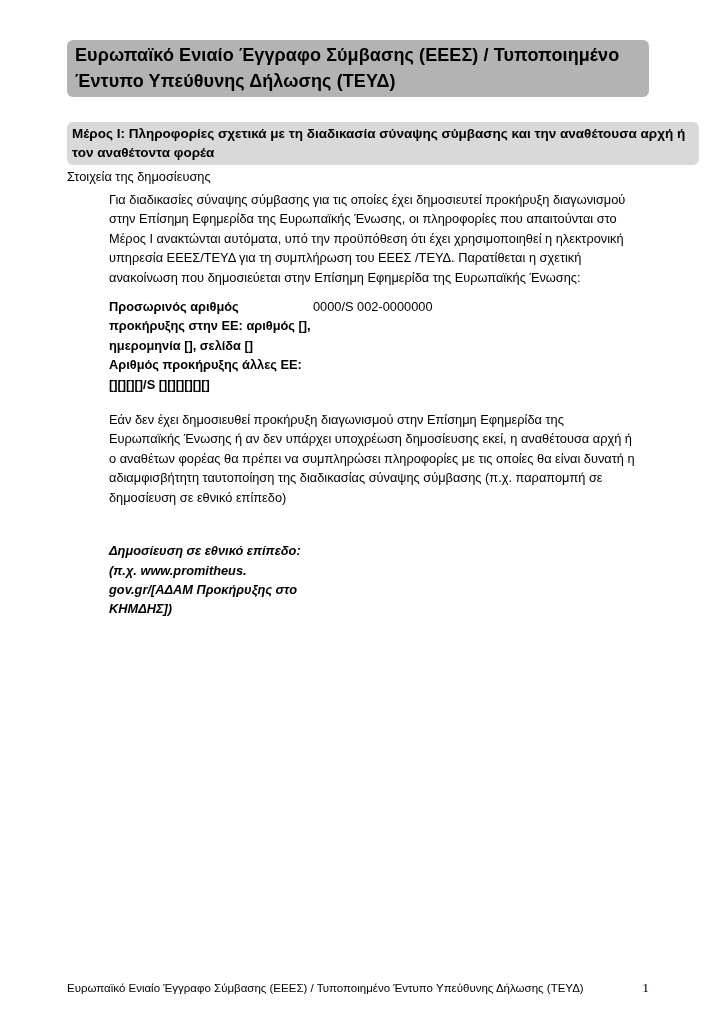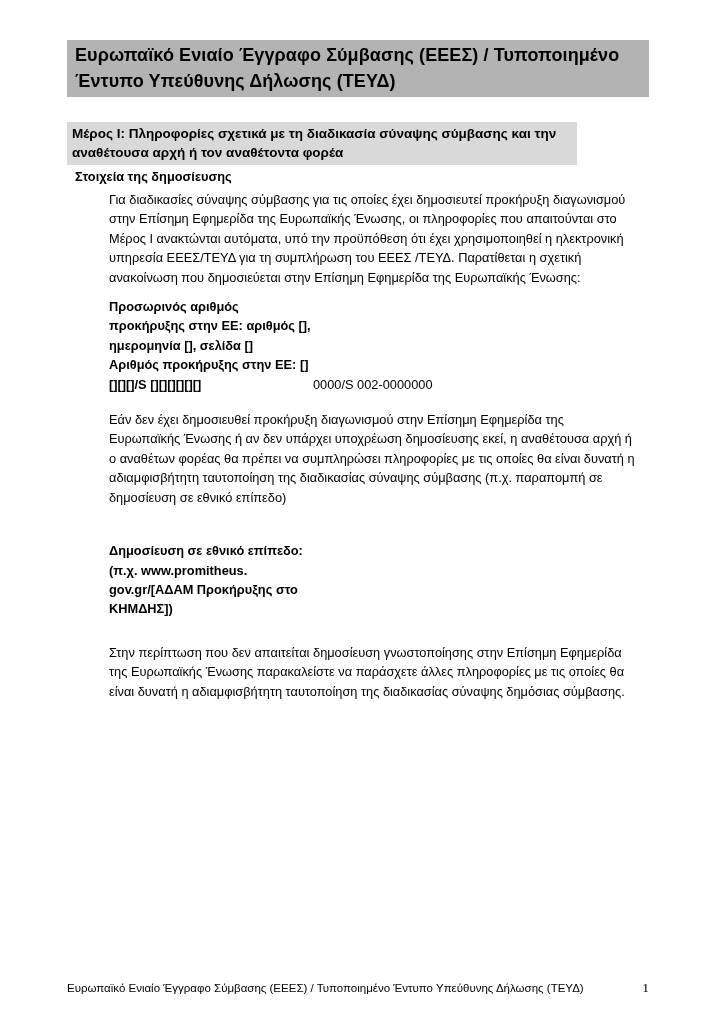--- a/index.html
+++ b/index.html
@@ -1,62 +1,62 @@
 <!DOCTYPE html>
 <html><head>
 <meta charset="utf-8">
 <style>
-  * { margin: 0; padding: 0; box-sizing: border-box; }
+  * { margin: 0; padding: 0; box-sizing: border-box; border-radius: 6px; }
   html, body { background: #ffffff; }
   body {
     width: 724px;
     height: 1024px;
     position: relative;
     font-family: "Liberation Sans", "DejaVu Sans", sans-serif;
     color: #000000;
     overflow: hidden;
   }
   .title-box {
     position: absolute;
     left: 67px; top: 40px; width: 582px;
     background: #b3b3b3;
     font-size: 18px; font-weight: bold;
     line-height: 26px;
     padding: 2px 8px 3px 8px;
     letter-spacing: 0.1px;
   }
   .section-box {
     position: absolute;
-    left: 67px; top: 122px; width: 510px;
+    left: 67px; top: 122px; width: 632px;
     background: #d9d9d9;
     font-size: 13.5px; font-weight: bold;
     line-height: 19px;
     padding: 2px 6px 3px 5px;
   }
   .subheading {
     position: absolute;
-    left: 75px; top: 169px;
-    font-size: 12.8px; font-weight: bold;
+    left: 67px; top: 169px;
+    font-size: 12.8px; font-weight: normal;
   }
   .content {
     position: absolute;
     left: 109px; top: 190px; width: 527px;
   }
   .para {
     font-size: 12.8px;
     line-height: 19.4px;
     margin-bottom: 10px;
   }
   .para-p2 { margin-bottom: 34px; }
   .field-row {
     display: flex;
-    align-items: flex-end;
+    align-items: flex-start;
     margin-bottom: 16px;
   }
-  .field-row-2 { margin-bottom: 24px; }
+  .field-row-2 { margin-bottom: 10px; font-style: italic; }
   .field-label {
     width: 202px;
     flex: 0 0 202px;
     font-size: 12.8px; font-weight: bold;
     line-height: 19.4px;
   }
   .field-value {
     font-size: 12.8px;
     line-height: 19.4px;
     padding-left: 2px;
@@ -83,31 +83,30 @@
 
 <div class="subheading">Στοιχεία της δημοσίευσης</div>
 
 <div class="content">
 
   <p class="para">Για διαδικασίες σύναψης σύμβασης για τις οποίες έχει δημοσιευτεί προκήρυξη διαγωνισμού στην Επίσημη Εφημερίδα της Ευρωπαϊκής Ένωσης, οι πληροφορίες που απαιτούνται στο Μέρος Ι ανακτώνται αυτόματα, υπό την προϋπόθεση ότι έχει χρησιμοποιηθεί η ηλεκτρονική υπηρεσία ΕΕΕΣ/ΤΕΥΔ για τη συμπλήρωση του ΕΕΕΣ /ΤΕΥΔ. Παρατίθεται η σχετική ανακοίνωση που δημοσιεύεται στην Επίσημη Εφημερίδα της Ευρωπαϊκής Ένωσης:</p>
 
   <div class="field-row">
     <div class="field-label">
       <div>Προσωρινός αριθμός προκήρυξης στην ΕΕ: αριθμός [], ημερομηνία [], σελίδα []</div>
-      <div>Αριθμός προκήρυξης στην ΕΕ: [][][][]/S [][][][][][]</div>
+      <div>Αριθμός προκήρυξης άλλες ΕΕ: [][][][]/S [][][][][][]</div>
     </div>
     <div class="field-value">0000/S 002-0000000</div>
   </div>
 
   <p class="para para-p2">Εάν δεν έχει δημοσιευθεί προκήρυξη διαγωνισμού στην Επίσημη Εφημερίδα της Ευρωπαϊκής Ένωσης ή αν δεν υπάρχει υποχρέωση δημοσίευσης εκεί, η αναθέτουσα αρχή ή ο αναθέτων φορέας θα πρέπει να συμπληρώσει πληροφορίες με τις οποίες θα είναι δυνατή η αδιαμφισβήτητη ταυτοποίηση της διαδικασίας σύναψης σύμβασης (π.χ. παραπομπή σε δημοσίευση σε εθνικό επίπεδο)</p>
 
   <div class="field-row field-row-2">
     <div class="field-label">Δημοσίευση σε εθνικό επίπεδο: (π.χ. www.promitheus. gov.gr/[ΑΔΑΜ Προκήρυξης στο ΚΗΜΔΗΣ])</div>
   </div>
 
-  <p class="para">Στην περίπτωση που δεν απαιτείται δημοσίευση γνωστοποίησης στην Επίσημη Εφημερίδα της Ευρωπαϊκής Ένωσης παρακαλείστε να παράσχετε άλλες πληροφορίες με τις οποίες θα είναι δυνατή η αδιαμφισβήτητη ταυτοποίηση της διαδικασίας σύναψης δημόσιας σύμβασης.</p>
 
 </div>
 
 <div class="footer">
   <span class="footer-text">Ευρωπαϊκό Ενιαίο Έγγραφο Σύμβασης (ΕΕΕΣ) / Τυποποιημένο Έντυπο Υπεύθυνης Δήλωσης (ΤΕΥΔ)</span>
   <span class="footer-page">1</span>
 </div>
 
 </body></html>

